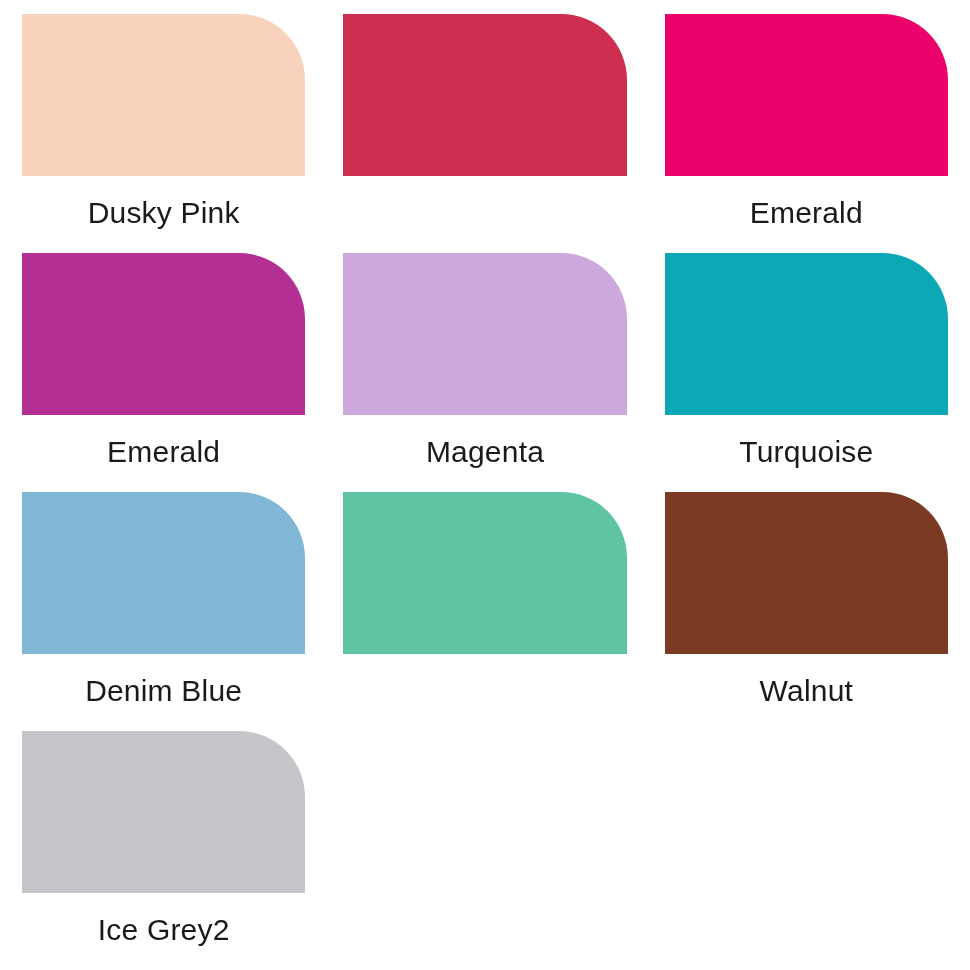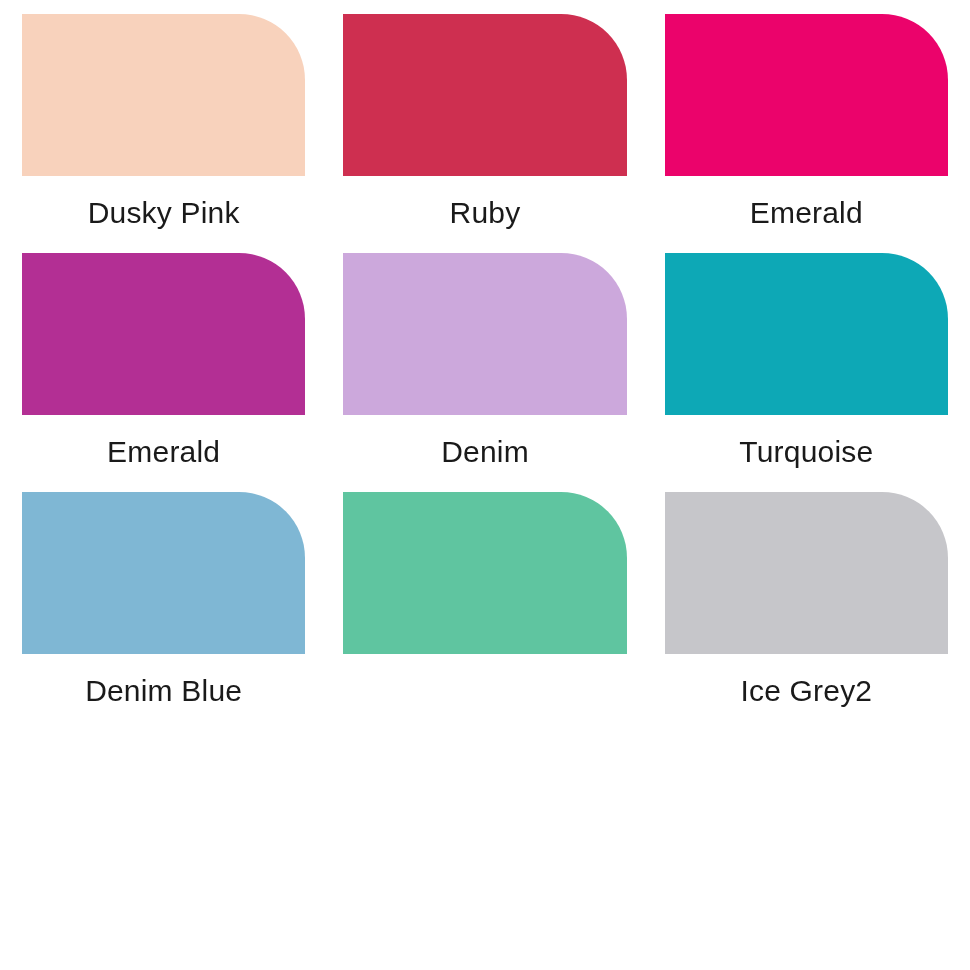--- a/index.html
+++ b/index.html
@@ -55,53 +55,56 @@
 
 <div class="palette">
 
   <div class="swatch-cell">
     <div class="swatch-chip" style="background-color: rgb(248, 210, 188);"></div>
     <div class="swatch-label">Dusky Pink</div>
   </div>
 
   <div class="swatch-cell">
     <div class="swatch-chip" style="background-color: rgb(206, 47, 80);"></div>
-    <div class="swatch-label">Ruby</div>
   </div>
 
   <div class="swatch-cell">
     <div class="swatch-chip" style="background-color: rgb(235, 3, 107);"></div>
     <div class="swatch-label">Emerald</div>
   </div>
 
   <div class="swatch-cell">
     <div class="swatch-chip" style="background-color: rgb(179, 47, 148);"></div>
     <div class="swatch-label">Emerald</div>
   </div>
 
   <div class="swatch-cell">
     <div class="swatch-chip" style="background-color: rgb(204, 168, 220);"></div>
-    <div class="swatch-label">Denim</div>
+    <div class="swatch-label">Magenta</div>
   </div>
 
   <div class="swatch-cell">
     <div class="swatch-chip" style="background-color: rgb(13, 168, 182);"></div>
     <div class="swatch-label">Turquoise</div>
   </div>
 
   <div class="swatch-cell">
     <div class="swatch-chip" style="background-color: rgb(127, 183, 212);"></div>
     <div class="swatch-label">Denim Blue</div>
   </div>
 
 
   <div class="swatch-cell">
     <div class="swatch-chip" style="background-color: rgb(95, 197, 160);"></div>
   </div>
 
+  <div class="swatch-cell">
+    <div class="swatch-chip" style="background-color: rgb(123, 59, 34);"></div>
+    <div class="swatch-label">Walnut</div>
+  </div>
 
 
   <div class="swatch-cell">
     <div class="swatch-chip" style="background-color: rgb(198, 198, 202);"></div>
     <div class="swatch-label">Ice Grey2</div>
   </div>
 
 </div>
 
 </body></html>

